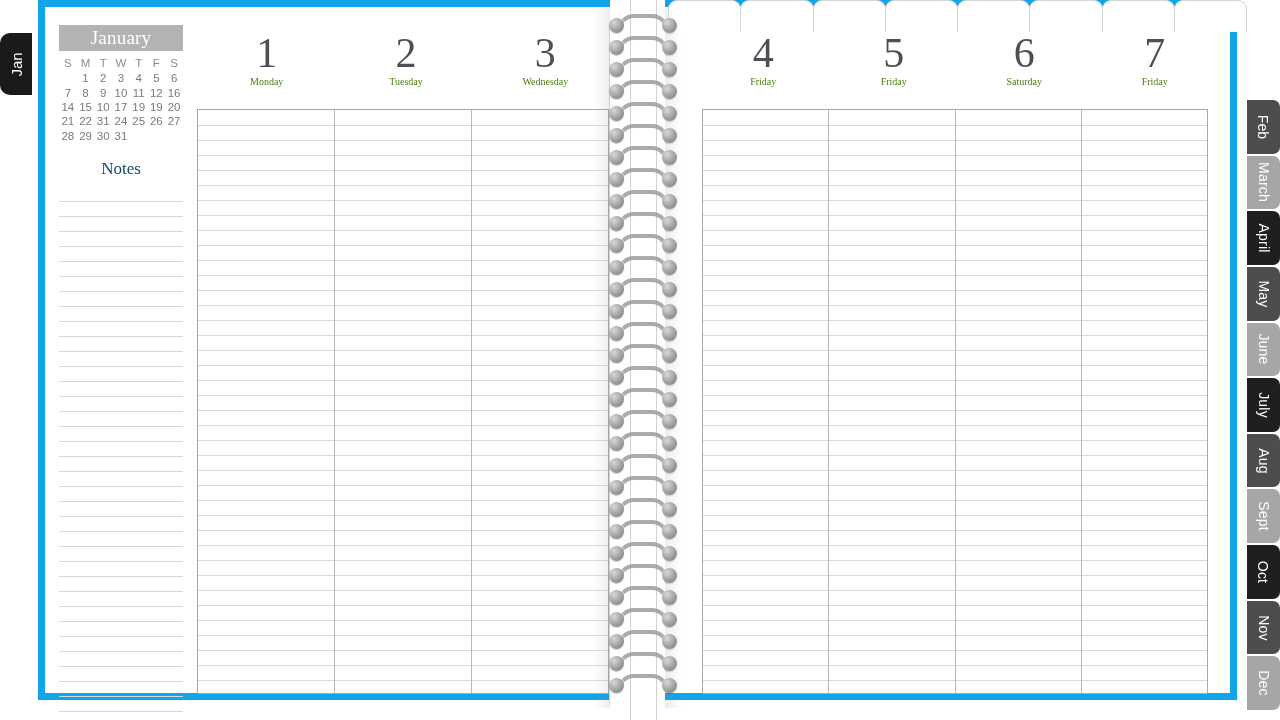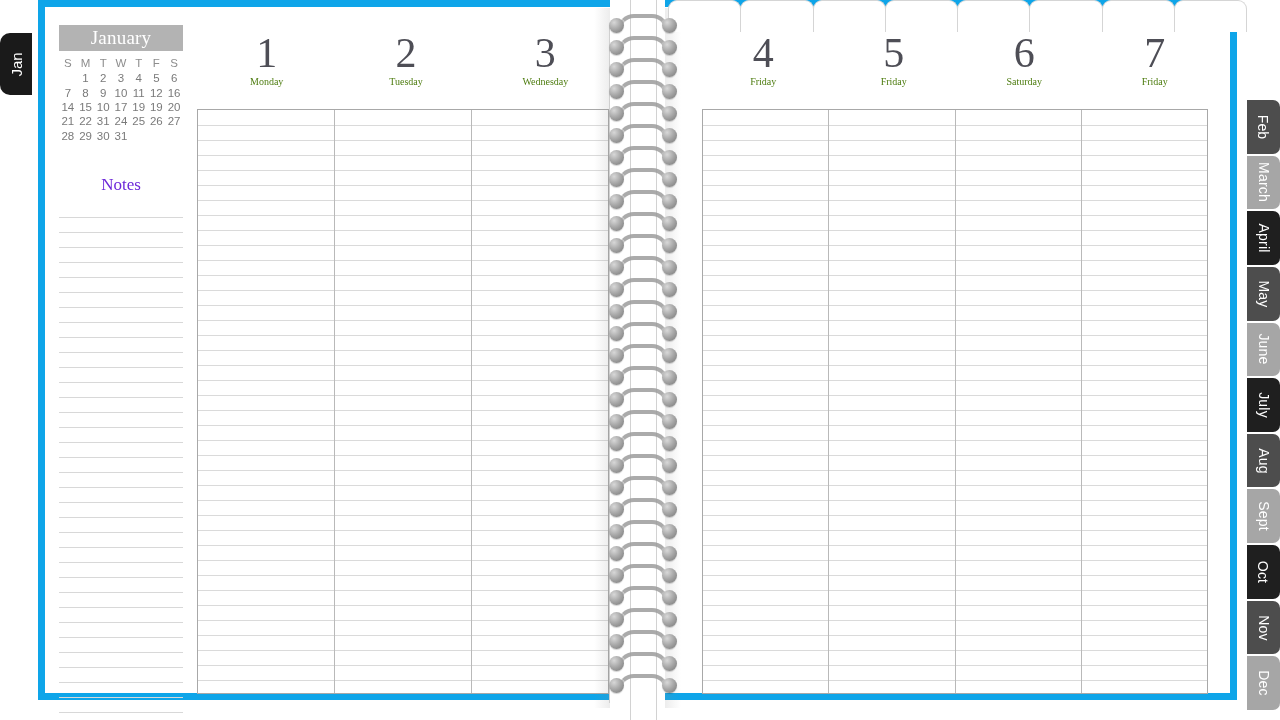--- a/index.html
+++ b/index.html
@@ -76,24 +76,24 @@
     padding: 1px 0 2px 0;
     color: #8d8d8d;
   }
   table.minical td {
     text-align: center;
     padding: 1.2px 0;
     color: #7a7a7a;
   }
 
   .notes-title {
-    margin-top: 32px;
+    margin-top: 16px;
     text-align: center;
     font-size: 17px;
-    color: #6d28d9;
+    color: #0c4a6e;
     font-family: "Liberation Serif", serif;
   }
 
   .notes-lines { margin-top: 8px; }
   .notes-lines .rline {
     height: 15px;
     border-bottom: 1px solid #d8d8d8;
   }
 
   .sidebar-divider {

